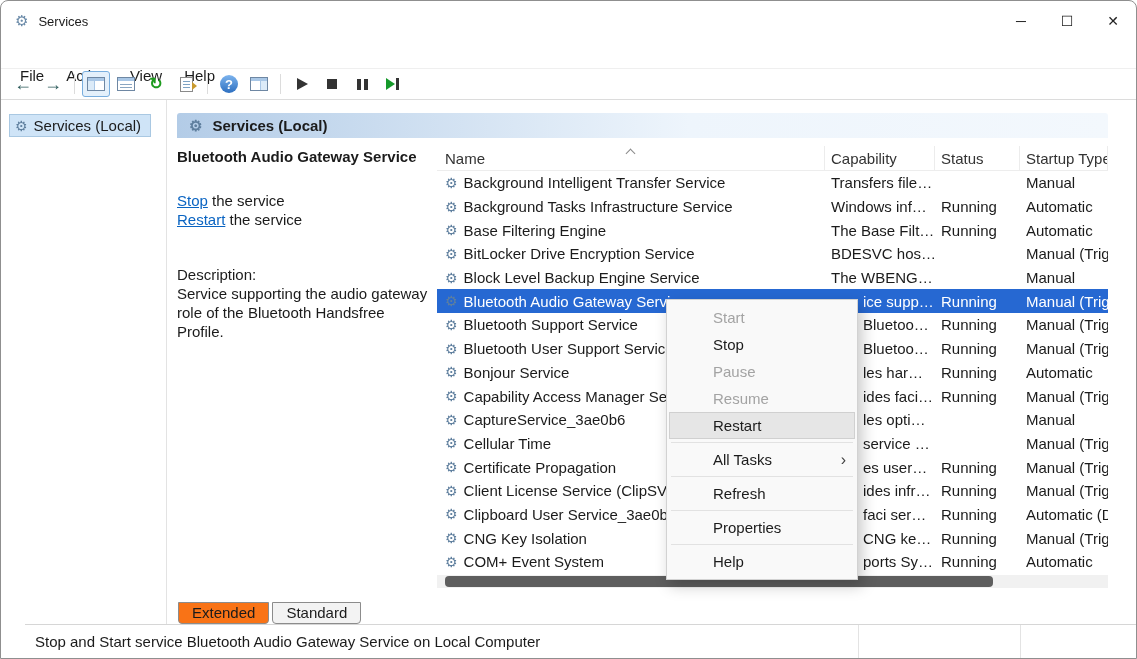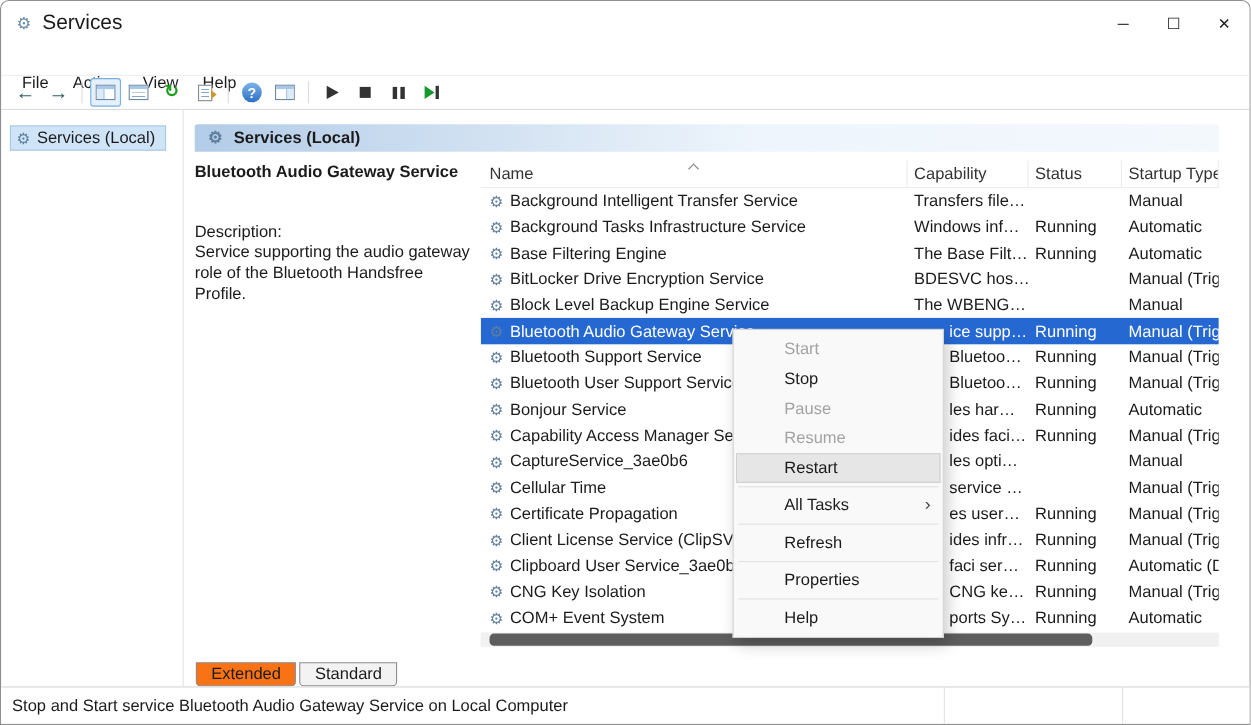--- a/index.html
+++ b/index.html
@@ -5,21 +5,21 @@
   * { margin:0; padding:0; box-sizing:border-box; }
   html,body { background:#ffffff; }
   body { font-family:"Liberation Sans", sans-serif; color:#1b1b1b; }
 
   .window { width:1137px; height:659px; border:1px solid #8f8f8f; border-radius:8px 8px 0 0;
             overflow:hidden; position:relative; display:flex; flex-direction:column; background:#fff; }
 
   
   .titlebar { height:40px; display:flex; align-items:center; padding-left:14px; flex:none; }
   .app-icon { font-size:15px; color:#6a8aa8; }
-  .title-text { font-size:19px; margin-left:10px; }
+  .title-text { font-size:13px; margin-left:10px; }
   .caption-buttons { margin-left:auto; display:flex; height:100%; }
   .cap-btn { width:46px; height:100%; display:flex; align-items:center; justify-content:center;
              font-size:14px; color:#222; cursor:default; }
 
   
   .menubar { height:28px; display:flex; align-items:center; padding-left:8px; font-size:15px;
              border-bottom:1px solid #efefef; flex:none; }
   .menu-item { padding:3px 11px;margin-top:41px; }
 
   
@@ -96,21 +96,21 @@
   .hscroll { height:13px; flex:none; background:#f1f1f1; position:relative; margin-top:1px; }
   .hthumb { position:absolute; left:8px; top:1px; height:11px; width:548px; background:#5e5e5e; border-radius:4px; }
 
   .tabs { display:flex; height:22px; flex:none; margin-top:9px; padding-left:1px; gap:3px; }
   .tab { padding:0 13px; font-size:15px; line-height:19px; border:1px solid #8c8c8c;
          border-radius:0 0 4px 4px; background:#f97316; }
   .tab.inactive { background:#f3f3f3; }
 
   
   .statusbar { height:34px; flex:none; border-top:1px solid #d6d6d6; display:flex; align-items:center;
-               font-size:15px; padding-left:10px; background:#fff; }
+               font-size:15px; padding-left:10px; background:#fff;margin-left:24px; }
   .status-cells { margin-left:auto; display:flex; height:100%; }
   .scell { border-left:1px solid #e3e3e3; height:100%; }
   .scell:first-child { width:162px; } .scell:last-child { width:116px; }
 
   
   .context-menu { position:absolute; left:665px; top:298px; width:192px; background:#f9f9f9;
                   border:1px solid #d2d2d2; box-shadow:4px 6px 14px rgba(0,0,0,0.22);
                   padding:4px 2px; font-size:15px; z-index:20; }
   .cm-item { height:27px; line-height:27px; padding-left:44px; padding-right:9px;
              display:flex; color:#1b1b1b; white-space:nowrap; }
@@ -201,20 +201,24 @@
 
     <div class="content">
       <div class="banner">
         <span class="gear">⚙</span>
         <span>Services (Local)</span>
       </div>
 
       <div class="panes">
         <div class="detail">
           <div class="svc-title">Bluetooth Audio Gateway Service</div>
+          <div id="svc-actions">
+              <div class="action-line"><a class="link">Stop</a><span> the service</span></div>
+              <div class="action-line"><a class="link">Restart</a><span> the service</span></div>
+            </div>
           <div class="desc-label">Description:</div>
           <div class="desc-text">Service supporting the audio gateway role of the Bluetooth Handsfree Profile.</div>
         </div>
 
         <div class="list">
           <div class="list-header">
               <div class="hcell w0">Name<span class="sort-caret"></span></div>
               <div class="hcell w1">Capability</div>
               <div class="hcell w2">Status</div>
               <div class="hcell w3">Startup Type</div>

